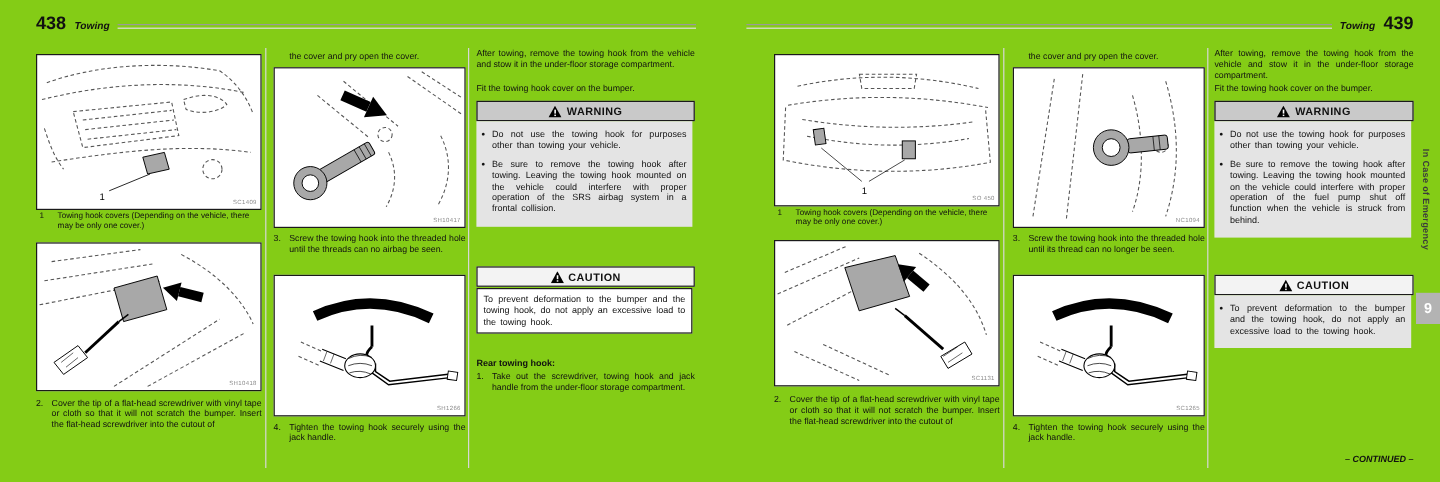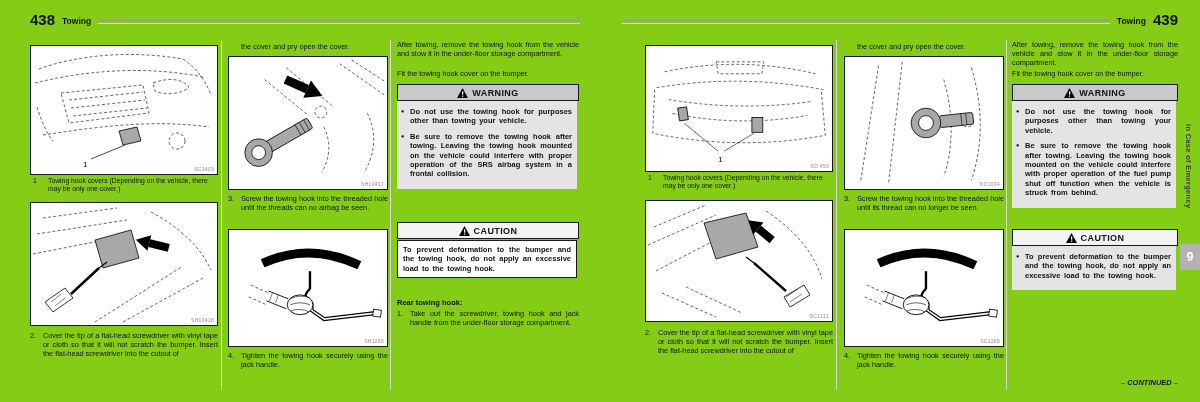--- a/index.html
+++ b/index.html
@@ -2,21 +2,21 @@
 <html><head>
 <meta charset="utf-8">
 <style>
   html,body{margin:0;padding:0;background:#fbfbfb;}
   #canvas{position:relative;width:1200px;height:402px;background:#84cc16;overflow:hidden;
           font-family:"Liberation Sans", sans-serif;color:#111;}
   .abs{position:absolute;}
   
   .hdr{display:flex;align-items:flex-end;}
   .pgnum{font-size:15px;font-weight:bold;line-height:15px;}
-  .sect{font-size:8.5px;font-weight:bold;margin:0 7px 1px 7px;}
+  .sect{font-size:8.5px;font-weight:bold;font-style:italic;margin:0 7px 1px 7px;}
   .rule{flex:1;height:2px;border-top:1px solid #9a9a9a;border-bottom:1px solid #e2e2e2;margin-bottom:3px;}
   
   .vdiv{width:1px;background:#d7d7d7;}
   
   .figbox{position:absolute;border:1px solid #1a1a1a;background:#fff;}
   .figbox svg{position:absolute;left:0;top:0;width:100%;height:100%;}
   .figcode{position:absolute;right:3px;bottom:2px;font-size:5px;color:#8a8a8a;letter-spacing:.3px;}
   .d{fill:none;stroke:#555;stroke-width:.9;stroke-dasharray:3 2.2;}
   .s{fill:none;stroke:#000;}
   
@@ -26,21 +26,21 @@
   .step{display:flex;font-size:7.3px;line-height:9.2px;}
   .step-n{width:13px;flex-shrink:0;}
   .step-t{flex:1;text-align:justify;}
   .cont{font-size:7.3px;line-height:9.2px;padding-left:13px;}
   .para{font-size:7.3px;line-height:9.2px;text-align:justify;}
   
   .note-hdr{display:flex;align-items:center;justify-content:center;gap:4px;
             border:1px solid #1a1a1a;height:15px;font-size:9px;font-weight:bold;letter-spacing:.4px;}
   .warn-hdr{background:#c9c9c9;}
   .caut-hdr{background:#f3f3f3;}
-  .note-body{font-size:7.5px;line-height:9.4px;font-weight:bold;text-align:justify;word-spacing:1.4px;}
+  .note-body{font-size:7.5px;line-height:9.4px;font-weight:normal;text-align:justify;word-spacing:1.4px;}
   .gray-body{background:#e4e4e4;padding:6px 5px 4px 4px;}
   .box-body{border:1px solid #1a1a1a;background:#fff;padding:4px 5px;}
   .wb{display:flex;margin-bottom:6px;}
   .wb-dot{width:9px;flex-shrink:0;}
   .wb-dot::before{content:"\25CF";font-size:5.5px;position:relative;top:-1px;}
   .wb-t{flex:1;text-align:justify;}
   .subhead{font-size:7.5px;font-weight:bold;}
   .continued{font-size:7.5px;font-weight:bold;font-style:italic;text-align:right;}
   
   .side-label{writing-mode:vertical-rl;font-size:7.5px;font-weight:bold;color:#3c3c3c;letter-spacing:.3px;}

